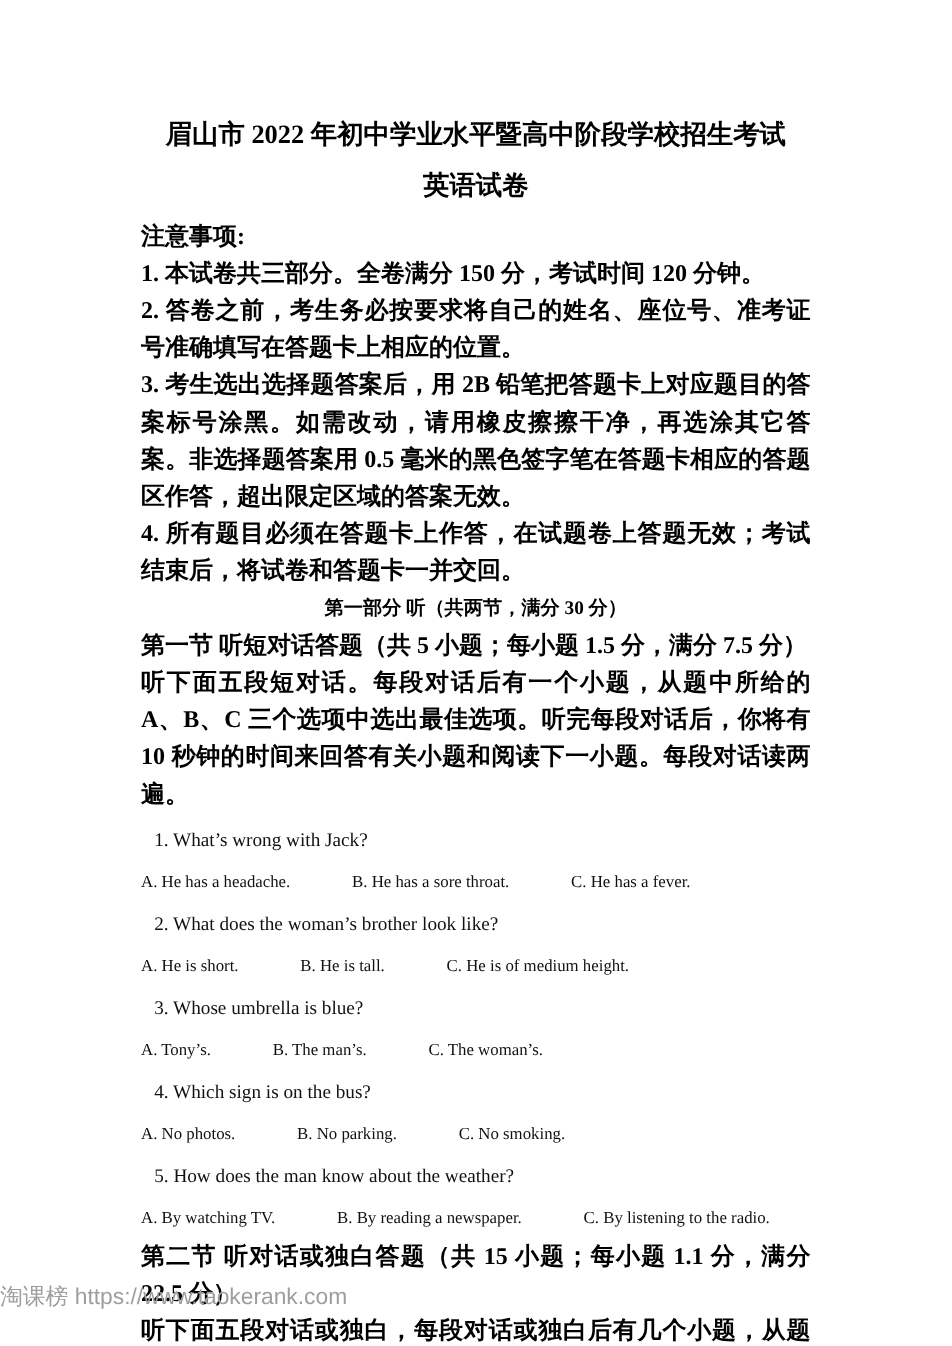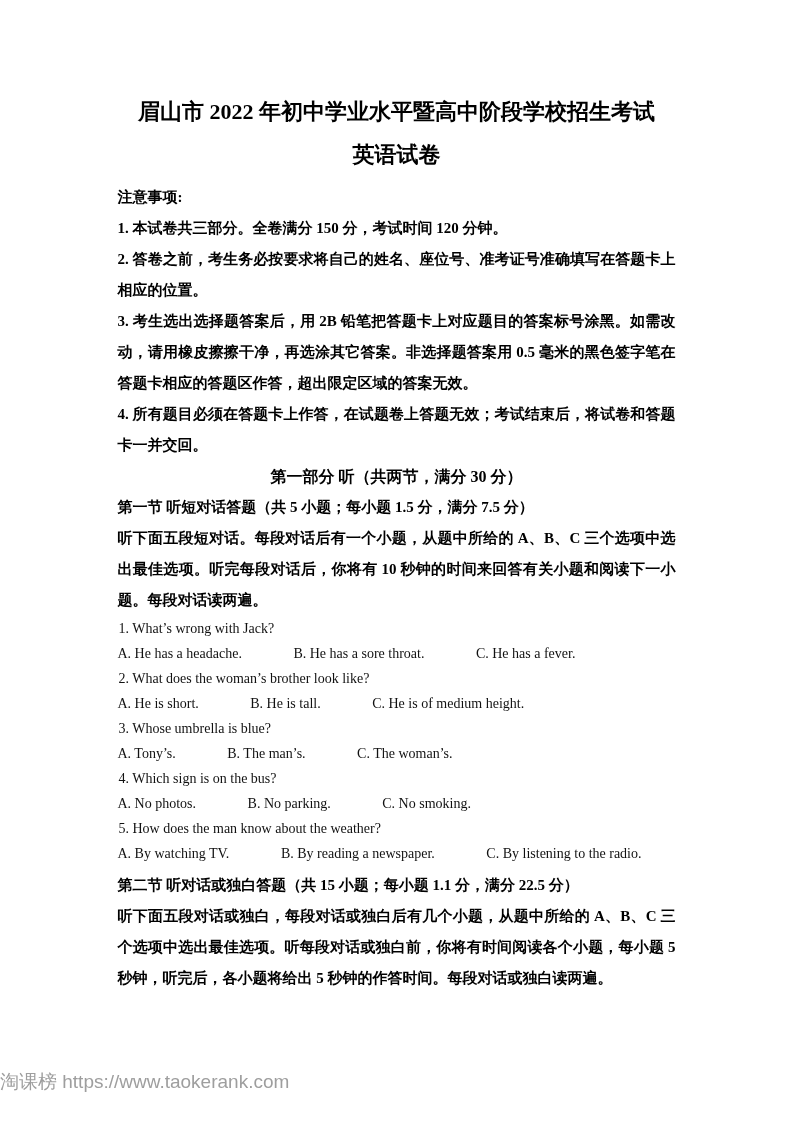--- a/index.html
+++ b/index.html
@@ -31,38 +31,38 @@
     white-space: nowrap;
   }
   .exam-subtitle {
     font-size: 22px;
     line-height: 30px;
     font-weight: bold;
     text-align: center;
     margin: 0 0 12px 0;
   }
   .cn {
-    font-size: 15px;
+    font-size: 20px;
     line-height: 31px;
     font-weight: bold;
     text-align: justify;
     margin: 0;
   }
   .cn-center {
     font-size: 16px;
     line-height: 31px;
     font-weight: bold;
     text-align: center;
     margin: 0;
   }
   .q-text {
-    font-size: 14px;
+    font-size: 16px;
     line-height: 24px;
     font-weight: normal;
-    margin: 1px;
+    margin: 11px;
     color: #111111;
   }
   .q-options {
     font-size: 14px;
     line-height: 24px;
     font-weight: normal;
     margin: 0;
     color: #111111;
   }
   .q-options .option {

